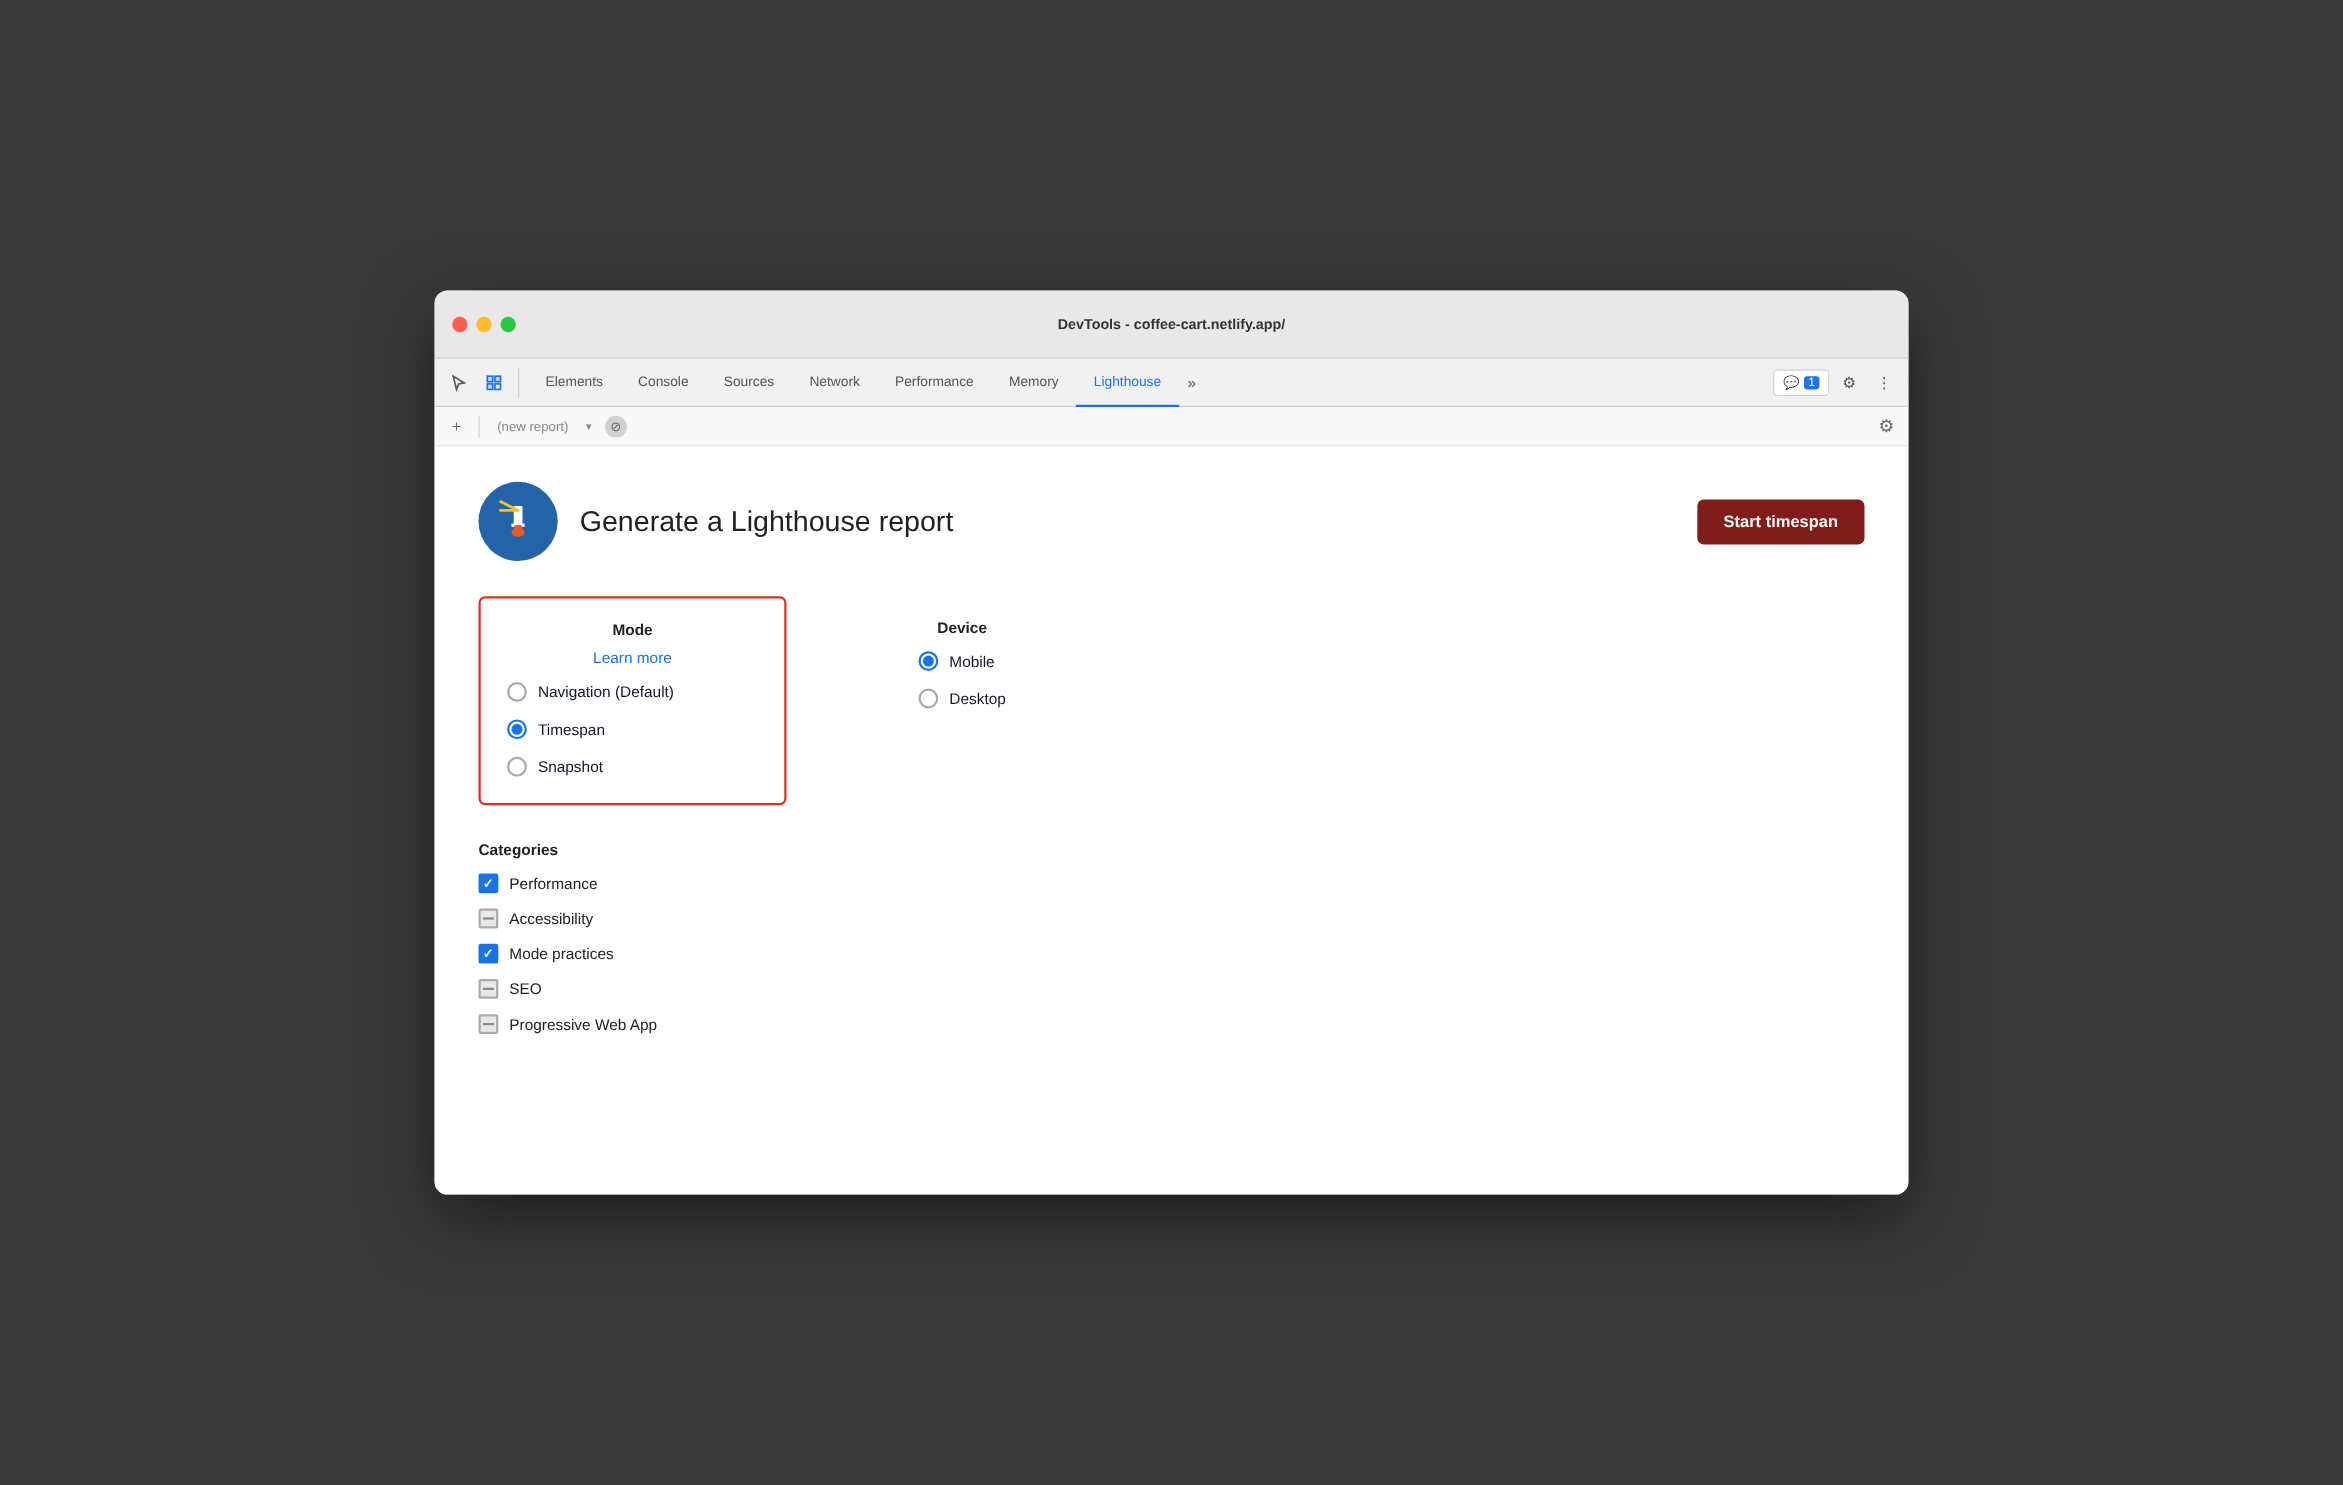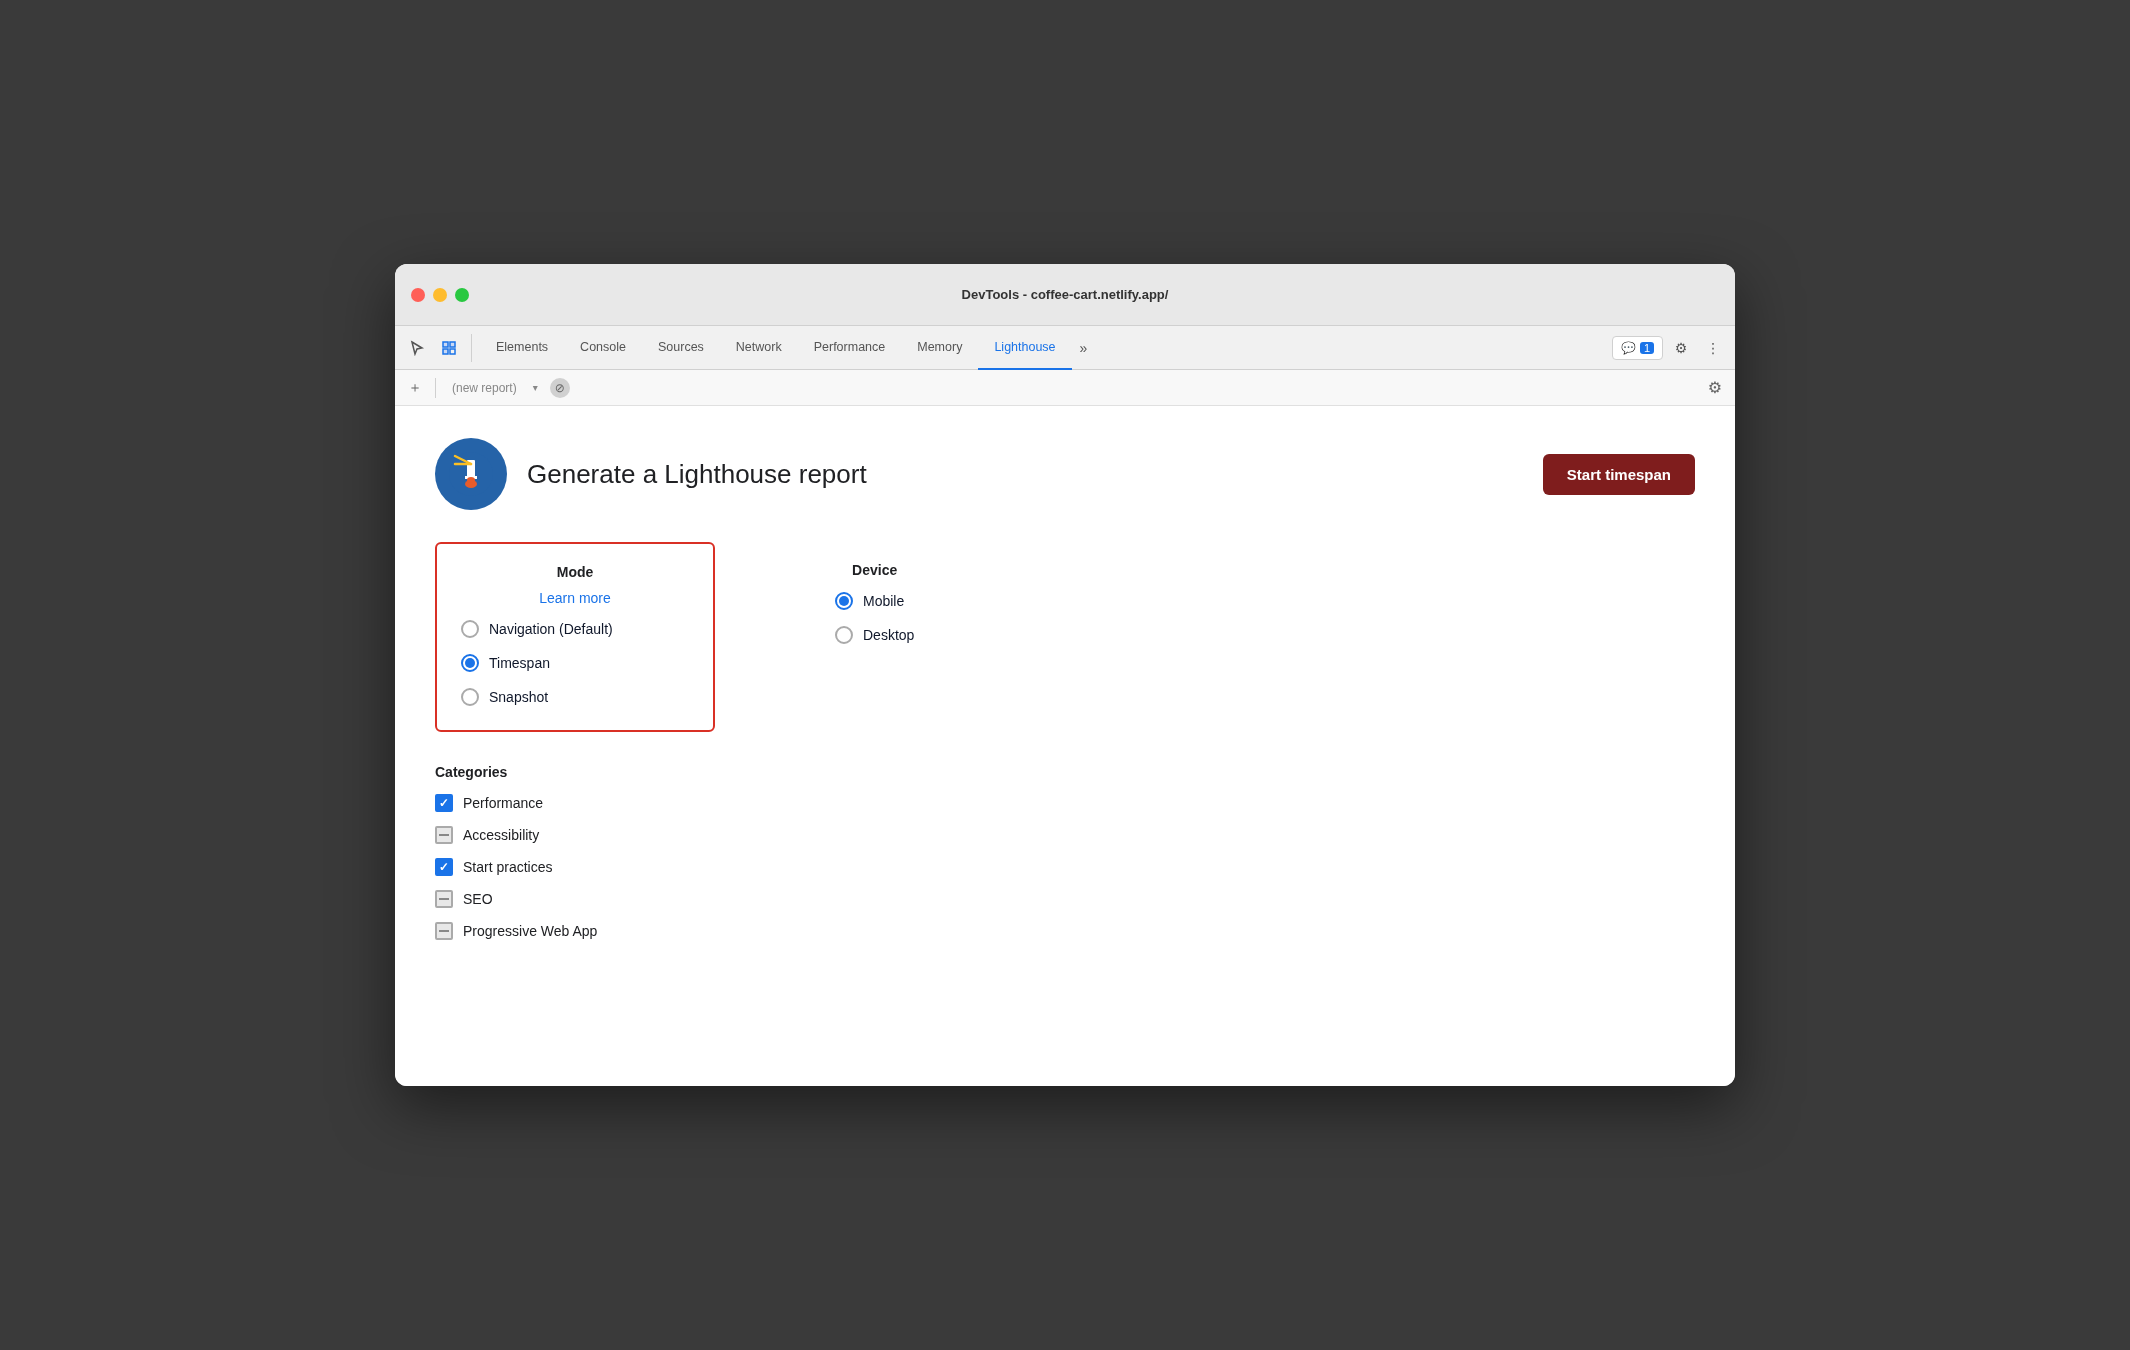--- a/index.html
+++ b/index.html
@@ -517,21 +517,21 @@
           <div class="checkbox-box indeterminate">
             <div class="indeterminate-mark"></div>
           </div>
           <span>Accessibility</span>
         </label>
 
         <label class="checkbox-item">
           <div class="checkbox-box checked">
             <span class="check-mark">✓</span>
           </div>
-          <span>Start practices</span>
+          <span>Mode practices</span>
         </label>
 
         <label class="checkbox-item">
           <div class="checkbox-box indeterminate">
             <div class="indeterminate-mark"></div>
           </div>
           <span>SEO</span>
         </label>
 
         <label class="checkbox-item">

